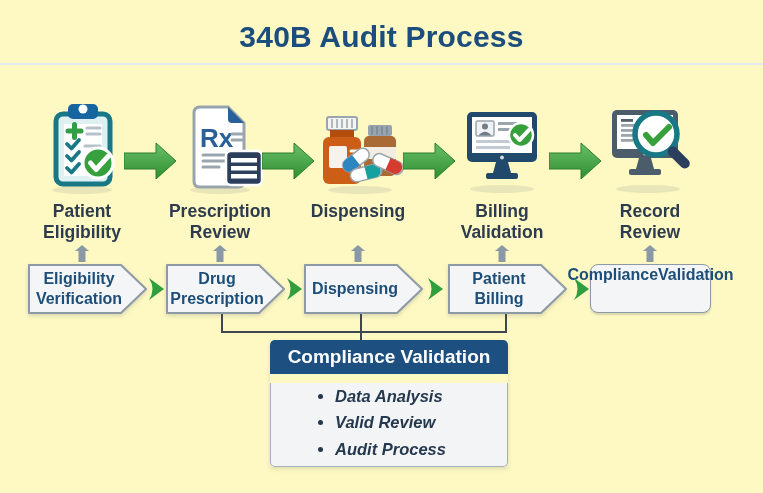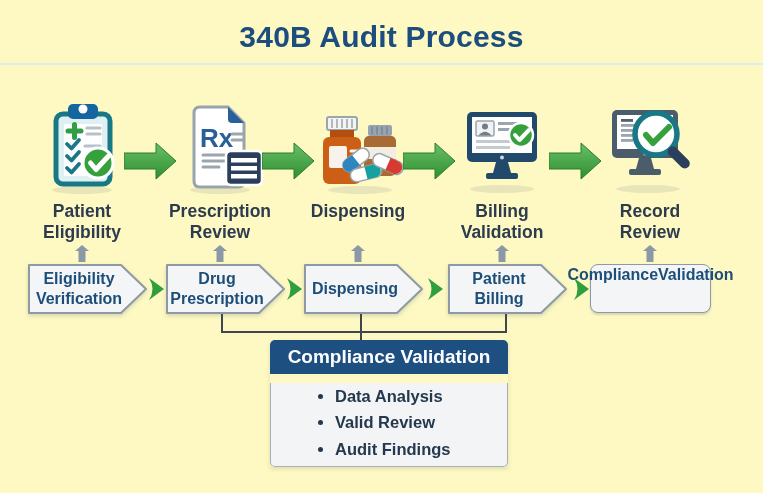--- a/index.html
+++ b/index.html
@@ -26,21 +26,21 @@
     font-size:16px;font-weight:bold;color:#1d4e79;line-height:1.28;}
   .mini-arrow{position:absolute;top:276px;width:20px;height:26px;}
   .tick{position:absolute;width:2px;background:#3f474e;}
   .hline{position:absolute;height:2px;background:#3f474e;}
   .summary{position:absolute;left:250px;top:340px;width:238px;
     box-shadow:0 2px 4px rgba(40,60,80,.15);border-radius:2px;margin-left:20px;}
   .summary-header{height:34px;background:#1d4f80;border-radius:5px 5px 0 0;
     color:#ffffff;font-size:19px;font-weight:bold;text-align:center;line-height:34px;}
   .summary-body{background:#f2f4f6;border:1.5px solid #a6b0ba;border-top:none;
     border-radius:0 0 5px 5px;height:84px;box-sizing:border-box;}
-  .summary-body ul{margin:9px 0 0 0;padding-left:64px;}
+  .summary-body ul{margin:9px 0 0 0;padding-left:64px;font-style:italic;}
   .summary-body li{font-size:16.5px;font-weight:600;color:#24384e;
     line-height:1.6;list-style:disc;}
 </style>
 </head>
 <body>
 
 <div class="canvas">
 
   <div class="title">340B Audit Process</div>
   <div class="title-rule"></div>
@@ -249,18 +249,18 @@
   <div class="tick" style="left:360px;top:314px;height:27px"></div>
   <div class="tick" style="left:505px;top:314px;height:18px"></div>
   <div class="hline" style="left:221px;top:331px;width:286px"></div>
 
   <div class="summary">
     <div class="summary-header">Compliance Validation</div>
     <div class="summary-body">
       <ul>
         <li>Data Analysis</li>
         <li>Valid Review</li>
-        <li>Audit Findings</li>
+        <li>Audit Process</li>
       </ul>
     </div>
   </div>
 
 </div>
 
 </body></html>

